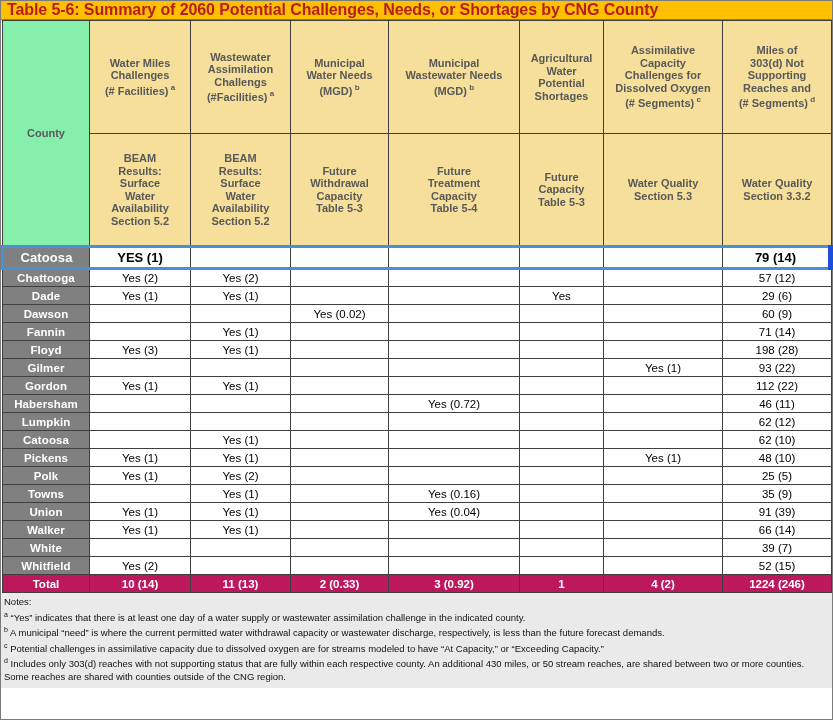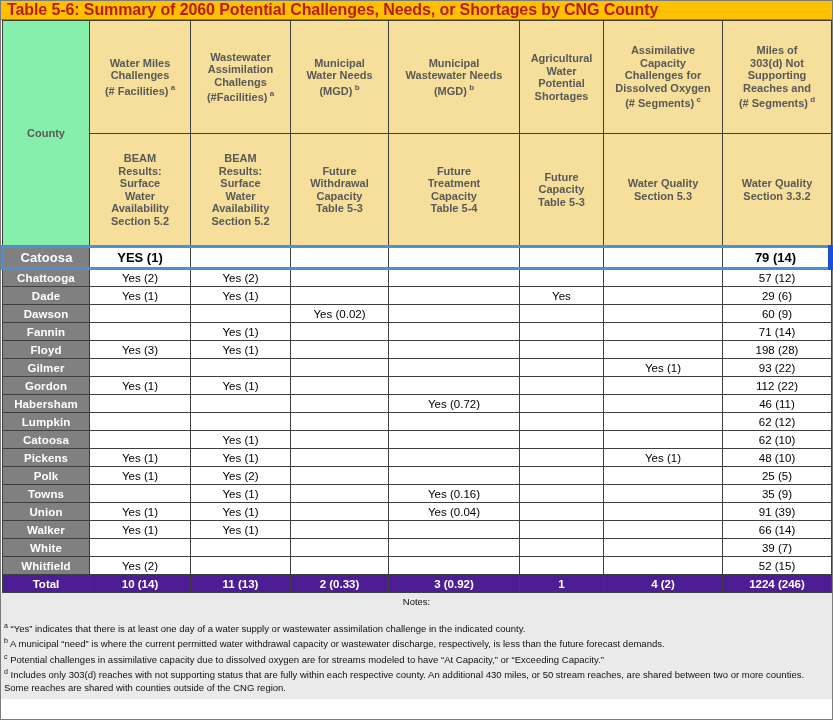--- a/index.html
+++ b/index.html
@@ -98,37 +98,37 @@
     border-left: 3px solid #4a90d9;
     font-size: 13px;
   }
   tr.highlight td.last-cell {
     border-right: 7px solid #1d4ed8;
     margin-left: 41px;
   }
 
   
   tr.total td {
-    background: #4c1d95;
+    background: #be185d;
     color: #ffffff;
     font-weight: bold;
     height: 18px;
     font-size: 11.5px;
   }
 
   
   .notes {
     background: #EAEAEA;
     padding: 3px 3px 4px 3px;
     font-size: 9.5px;
     color: #111111;
     line-height: 12.5px;
   }
   .notes .note-line { white-space: normal; }
-  .notes .note-head { margin-bottom: 11px; text-align: center; }
+  .notes .note-head { margin-bottom: 0; }
   .notes sup { font-size: 7px; vertical-align: super; }
 </style>
 </head>
 <body>
 
 <div id="root">
 
   <div class="title-bar">
     <span class="title-text">Table 5-6: Summary of 2060 Potential Challenges, Needs, or Shortages by CNG County</span>
   </div>

